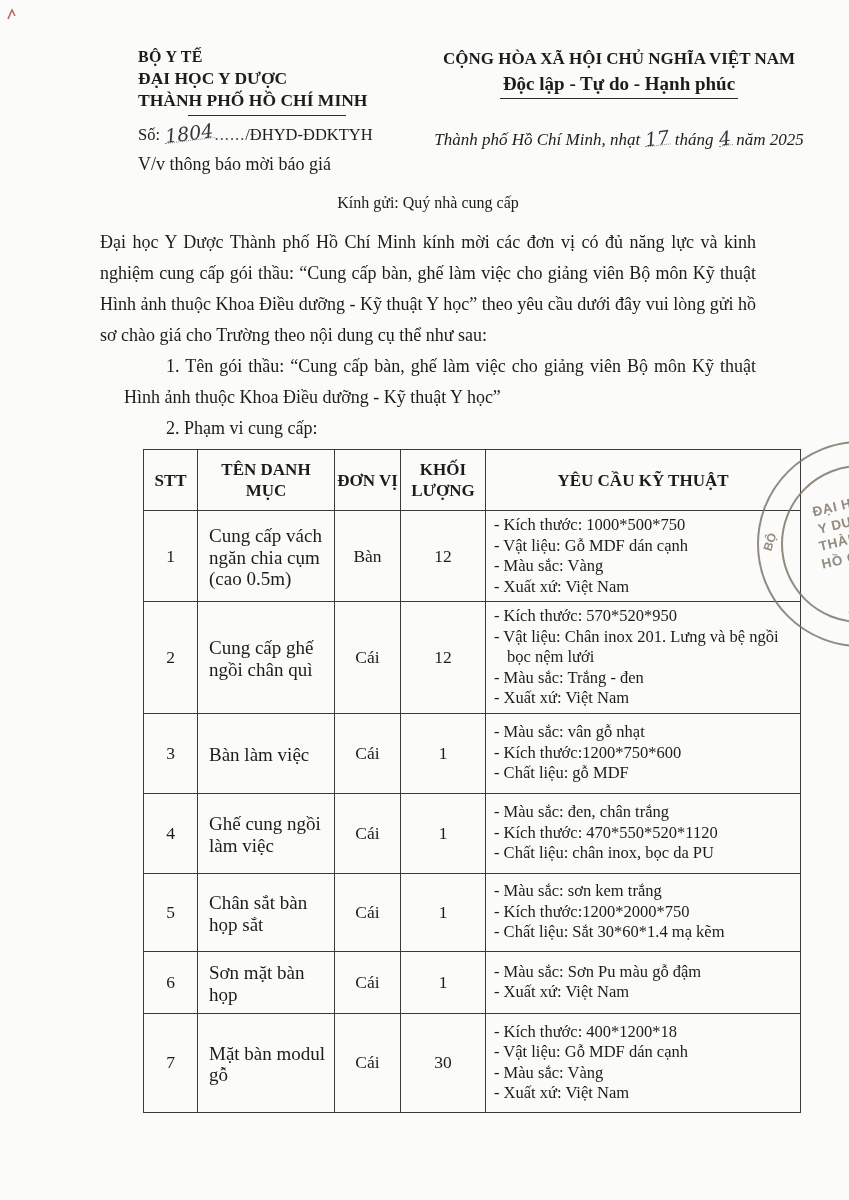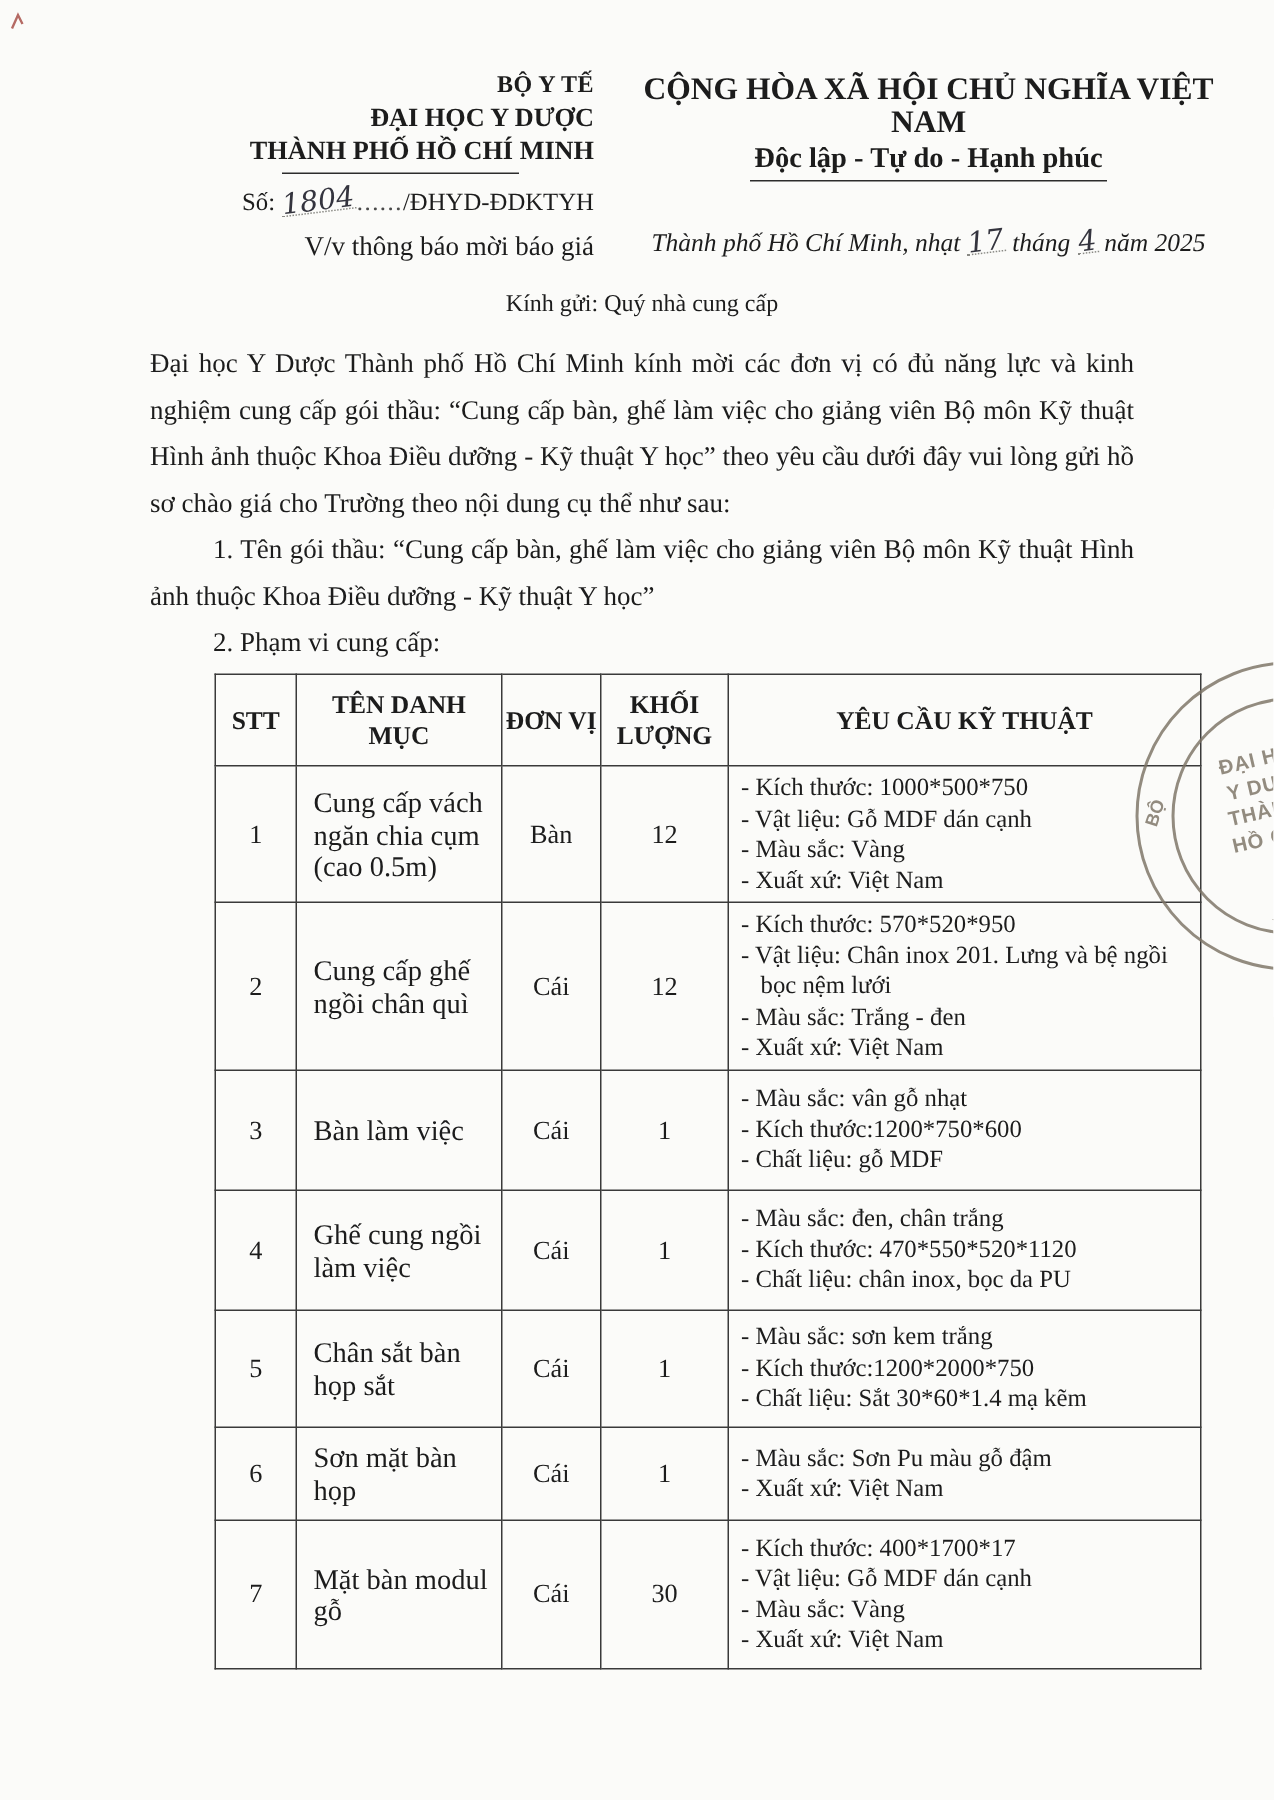--- a/index.html
+++ b/index.html
@@ -4,44 +4,44 @@
 <style>
   * { margin:0; padding:0; box-sizing:border-box; }
   html,body { background:#ffffff; }
   .page {
     position:relative; width:849px; height:1200px; margin:0 auto;
     background:#fbfbf9; overflow:hidden;
     font-family:"Liberation Serif","DejaVu Serif",serif; color:#1c1c1c;
   }
 
   
-  .h-left  { position:absolute; left:138px; top:46px;  width:258px; text-align:right; }
+  .h-left  { position:absolute; left:138px; top:46px;  width:258px; text-align:left; }
   .h-right { position:absolute; left:420px; top:48px;  width:398px; text-align:center; }
   .hl1 { font-weight:bold; font-size:16px;   line-height:21px; letter-spacing:.3px; }
   .hl2 { font-weight:bold; font-size:17.5px; line-height:22px; }
   .hl3 { font-weight:bold; font-size:17.5px; line-height:23px; }
   .rule-left  { width:158px; border-top:1.7px solid #2c2c2c; margin:3px auto 9px; }
-  .hr1 { font-weight:bold; font-size:21px; line-height:22px; }
+  .hr1 { font-weight:bold; font-size:17px; line-height:22px; }
   .hr2 { font-weight:bold; font-size:19px;   line-height:27px; }
   .rule-right { width:238px; border-top:1.8px solid #2c2c2c; margin:1px auto 0; }
   .doc-no { font-size:16.5px; margin-top:3px; white-space:nowrap; }
   .vv     { font-size:18px; margin-top:9px; }
   .date-line { font-style:italic; font-size:17px; margin-top:31px; white-space:nowrap; }
   .handwrite {
     display:inline-block; font-family:"DejaVu Serif",serif; font-style:italic;
     color:#34343e; transform:rotate(-7deg); font-size:19px; line-height:14px;
     border-bottom:1px dotted #8a8a85; padding:0 1px;
   }
   .dots { letter-spacing:1px; color:#4a4a4a; }
 
   
   .content { position:absolute; left:100px; top:190px; width:656px; }
   .salutation { text-align:center; font-size:16px; line-height:26px; margin-bottom:11px; }
   .para { font-size:18px; line-height:31px; text-align:justify; }
-  .num-item { font-size:18px; line-height:31px; text-align:justify; text-indent:42px; }
+  .num-item { font-size:18px; line-height:31px; text-align:justify; text-indent:42px;margin-left:24px; }
 
   
   table { border-collapse:collapse; width:657px; margin-left:43px; margin-top:5px; table-layout:fixed; background:#fbfbf9; }
   th, td { border:1.6px solid #3a3a3a; vertical-align:middle; }
   th { font-size:17px; line-height:21px; padding:5px 2px; font-weight:bold; }
   .w-stt{width:54px} .w-name{width:137px} .w-unit{width:66px} .w-qty{width:85px} .w-specs{width:315px}
   td.cell-center { text-align:center; font-size:17.5px; }
   td.cell-name   { font-size:19px; line-height:21.5px; padding:4px 6px 1px 11px; }
   td.cell-specs  { font-size:16.5px; line-height:20.5px; padding:4px 4px 4px 8px; }
   .spec-line { padding-left:13px; text-indent:-13px; }
@@ -180,21 +180,21 @@
               <div class="spec-line">- Màu sắc: Sơn Pu màu gỗ đậm</div>
               <div class="spec-line">- Xuất xứ: Việt Nam</div>
             </td>
           </tr>
           <tr style="height: 99px;">
             <td class="cell-center">7</td>
             <td class="cell-name">Mặt bàn modul gỗ</td>
             <td class="cell-center">Cái</td>
             <td class="cell-center">30</td>
             <td class="cell-specs">
-              <div class="spec-line">- Kích thước: 400*1700*17</div>
+              <div class="spec-line">- Kích thước: 400*1200*18</div>
               <div class="spec-line">- Vật liệu: Gỗ MDF dán cạnh</div>
               <div class="spec-line">- Màu sắc: Vàng</div>
               <div class="spec-line">- Xuất xứ: Việt Nam</div>
             </td>
           </tr>
         </tbody>
     </table>
   </div>
 
   <div class="stamp" style="color: rgb(124, 115, 101);">

